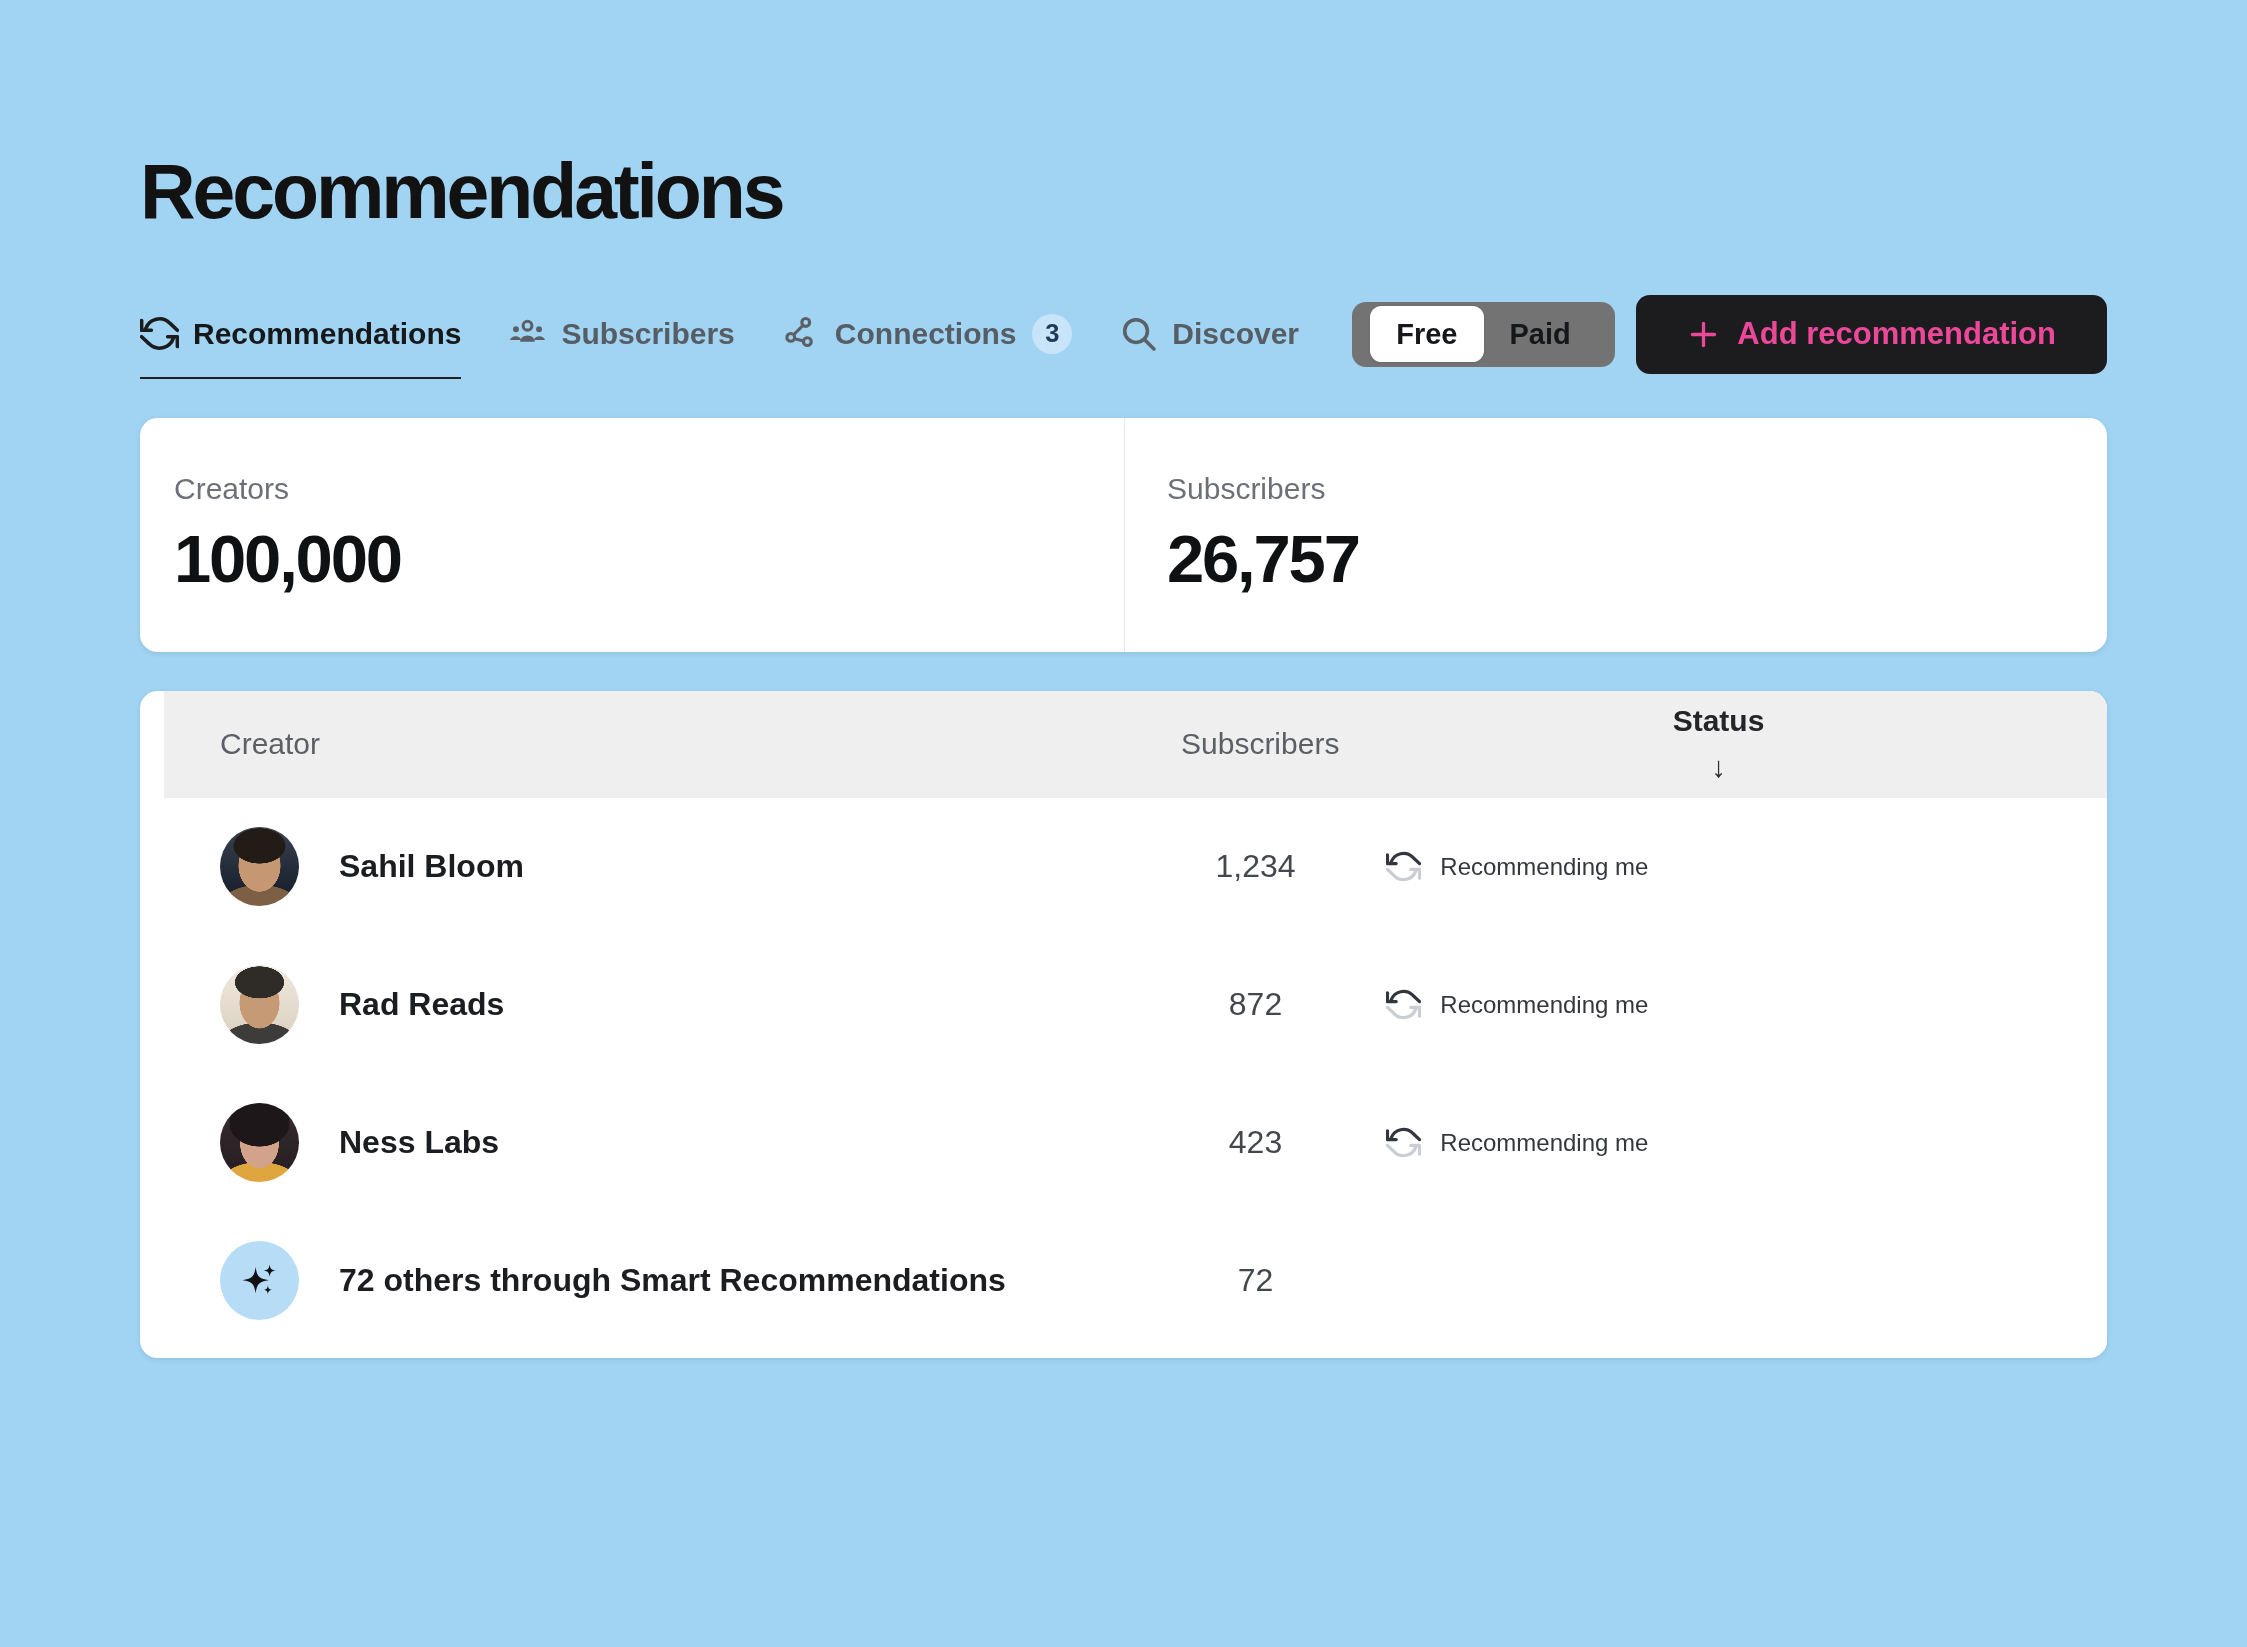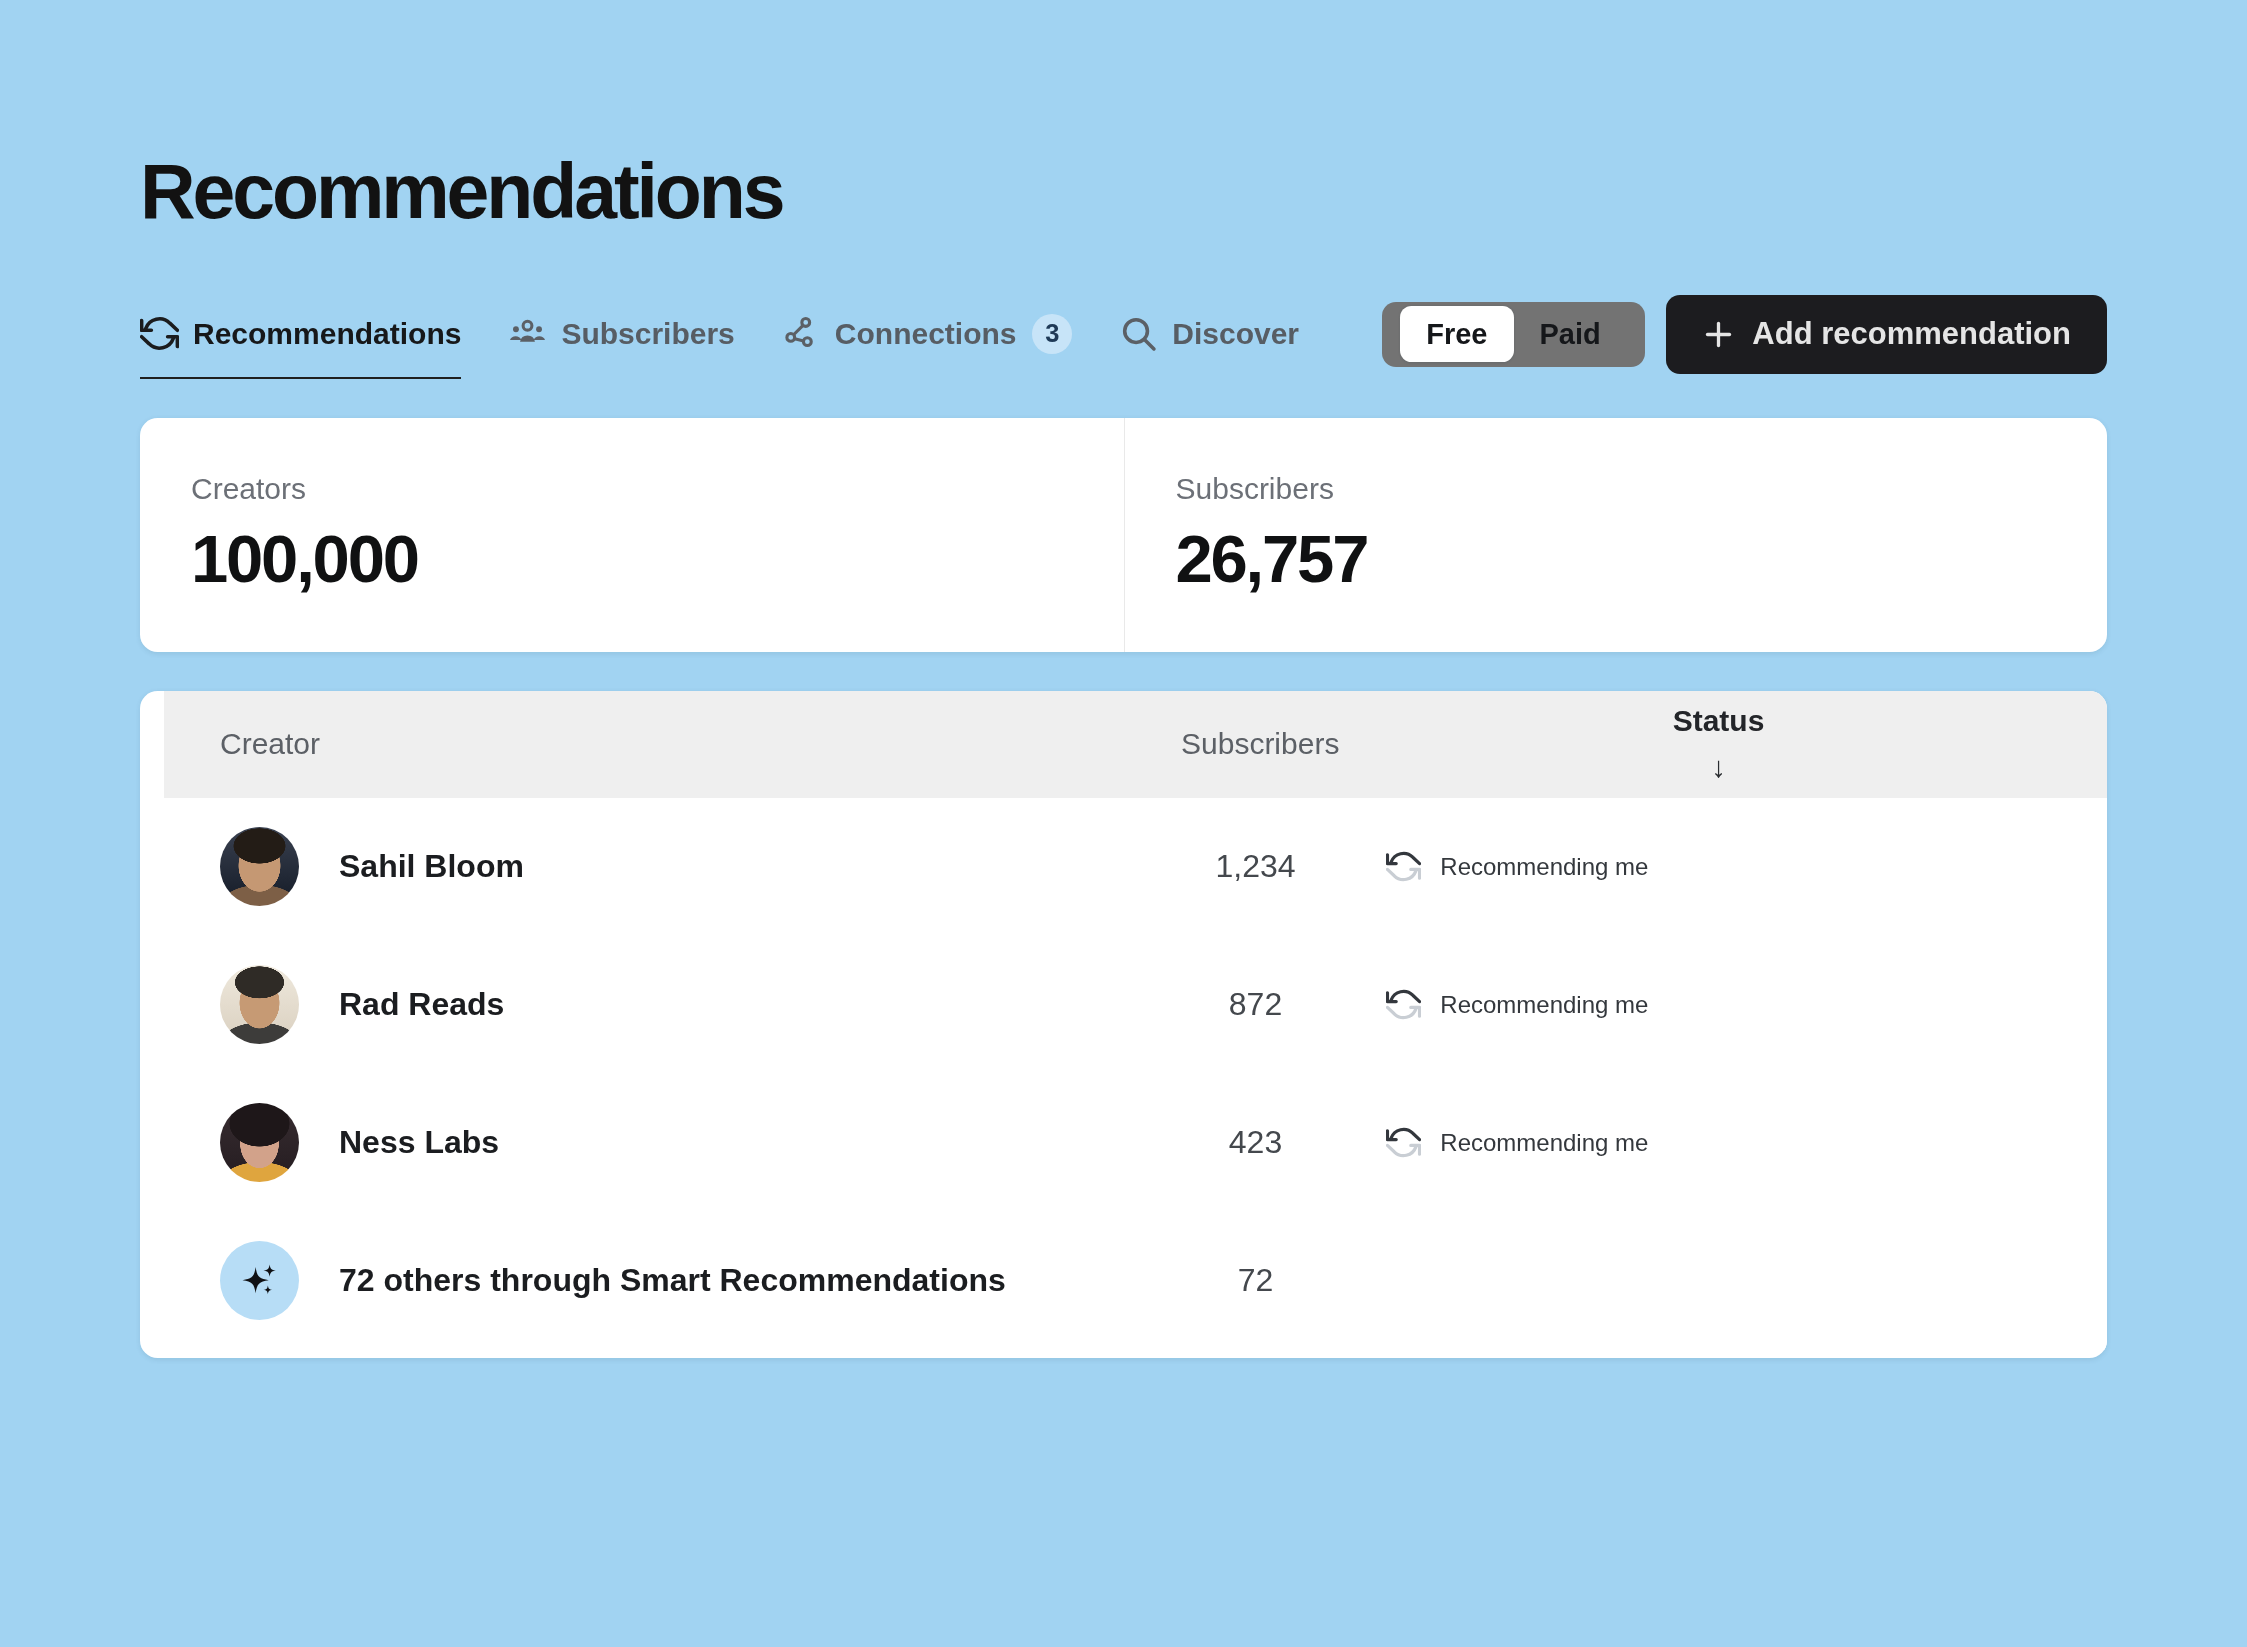--- a/index.html
+++ b/index.html
@@ -47,33 +47,33 @@
     display: flex; align-items: center; padding: 18px;
     background: #737373; border-radius: 14px; height: 65px;
   }
   .seg {
     height: 56px; padding: 0 26px; border-radius: 11.4px;
     font-size: 29px; font-weight: 700; color: #15171a;
   }
   .seg.active { background: #ffffff; box-shadow: 0 0.9px 2.6px rgba(20,40,60,.12); }
   .add-btn {
     display: flex; align-items: center; gap: 17.6px;
-    height: 79px; padding: 0 36px; border-radius: 14px;
-    background: #1c1c1f; color: #e5e5e5;
+    height: 79px; padding: 0 51px; border-radius: 14px;
+    background: #1c1c1f; color: #ec4899;
     font-size: 31px; font-weight: 700; text-align: right;
   }
   .add-btn svg { width: 33px; height: 33px; }
 
   
   .card {
     background: #ffffff; border-radius: 17.6px;
     box-shadow: 0 1.8px 5.3px rgba(30,64,92,.10);
   }
   .stats-card { margin-top: 24.6px; height: 234px; display: flex; position: relative; }
-  .stat { flex: 1; padding: 54px 0 0 51px; }
+  .stat { flex: 1; padding: 54px 0 0 34px; }
   .stat-label { font-size: 30px; color: #6c7077; }
   .stat-value {
     margin-top: 14px; font-size: 67px; font-weight: 700;
     letter-spacing: -2.2px; color: #101112;
   }
   .stats-divider {
     position: absolute; left: 50%; top: 0; bottom: 0;
     width: 0.9px; background: #e9e9e9;
   }
 

